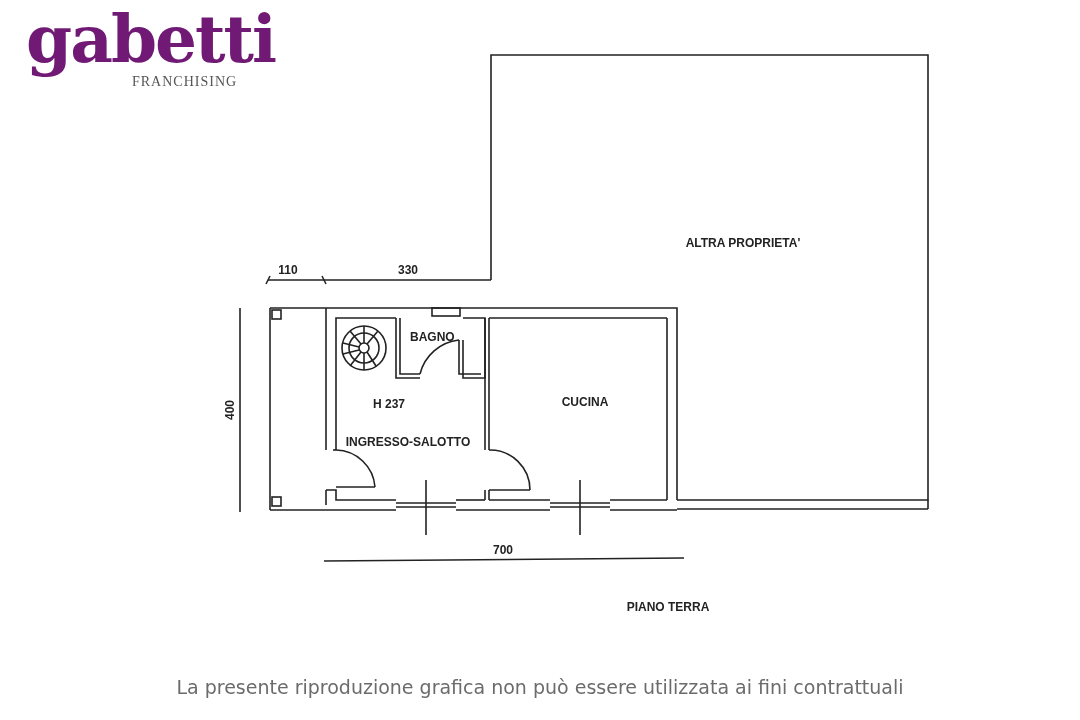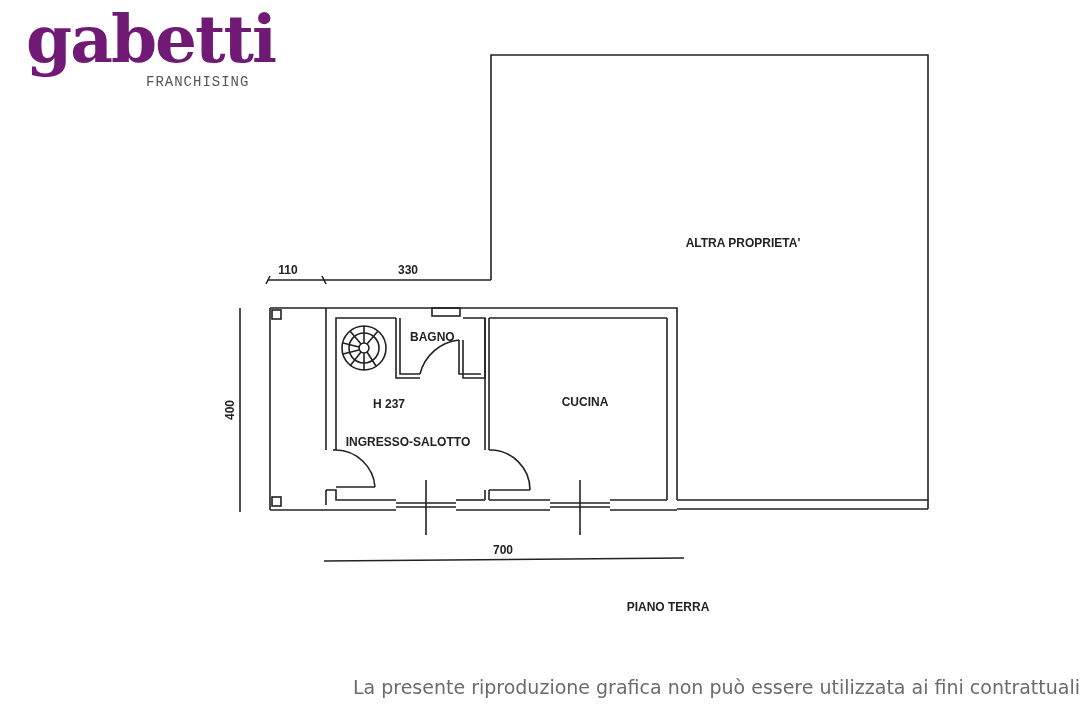--- a/index.html
+++ b/index.html
@@ -1,22 +1,22 @@
 <!DOCTYPE html>
 <html><head>
 <meta charset="utf-8">
 <style>
   html, body { margin: 0; padding: 0; background: #ffffff; }
   body { width: 1080px; height: 720px; position: relative; overflow: hidden; font-family: "Liberation Sans", sans-serif; }
   .logo { position: absolute; left: 26px; top: 20px; width: 230px; height: 90px; }
   .logo-word { position: absolute; left: 0; top: -14px; font-family: "DejaVu Serif", serif; font-weight: bold; font-size: 66px; color: #701a75; letter-spacing: -2px; line-height: 1; }
-  .logo-sub { position: absolute; left: 120px; top: 54px; font-family: Liberation Mono, monospace; font-size: 14px; color: #555555; letter-spacing: 1px; }
+  .logo-sub { position: absolute; left: 106px; top: 54px; font-family: Liberation Serif, serif; font-size: 14px; color: #555555; letter-spacing: 1px; }
   .plan { position: absolute; left: 0; top: 0; width: 1080px; height: 660px; }
   .lbl { font-family: "Liberation Sans", sans-serif; font-size: 12px; fill: #222; font-weight: bold; }
-  .disclaimer { position: absolute; left: 0; width: 1080px; top: 676px; text-align: right; font-family: "DejaVu Sans", sans-serif; font-size: 19px; color: #6b6b6b; }
+  .disclaimer { position: absolute; left: 0; width: 1080px; top: 676px; text-align: center; font-family: "DejaVu Sans", sans-serif; font-size: 19px; color: #6b6b6b; }
 </style>
 </head>
 <body>
 
 <div class="logo">
   <div class="logo-word">gabetti</div>
   <div class="logo-sub">FRANCHISING</div>
 </div>
 
 <svg class="plan" viewBox="0 0 1080 660" xmlns="http://www.w3.org/2000/svg">

